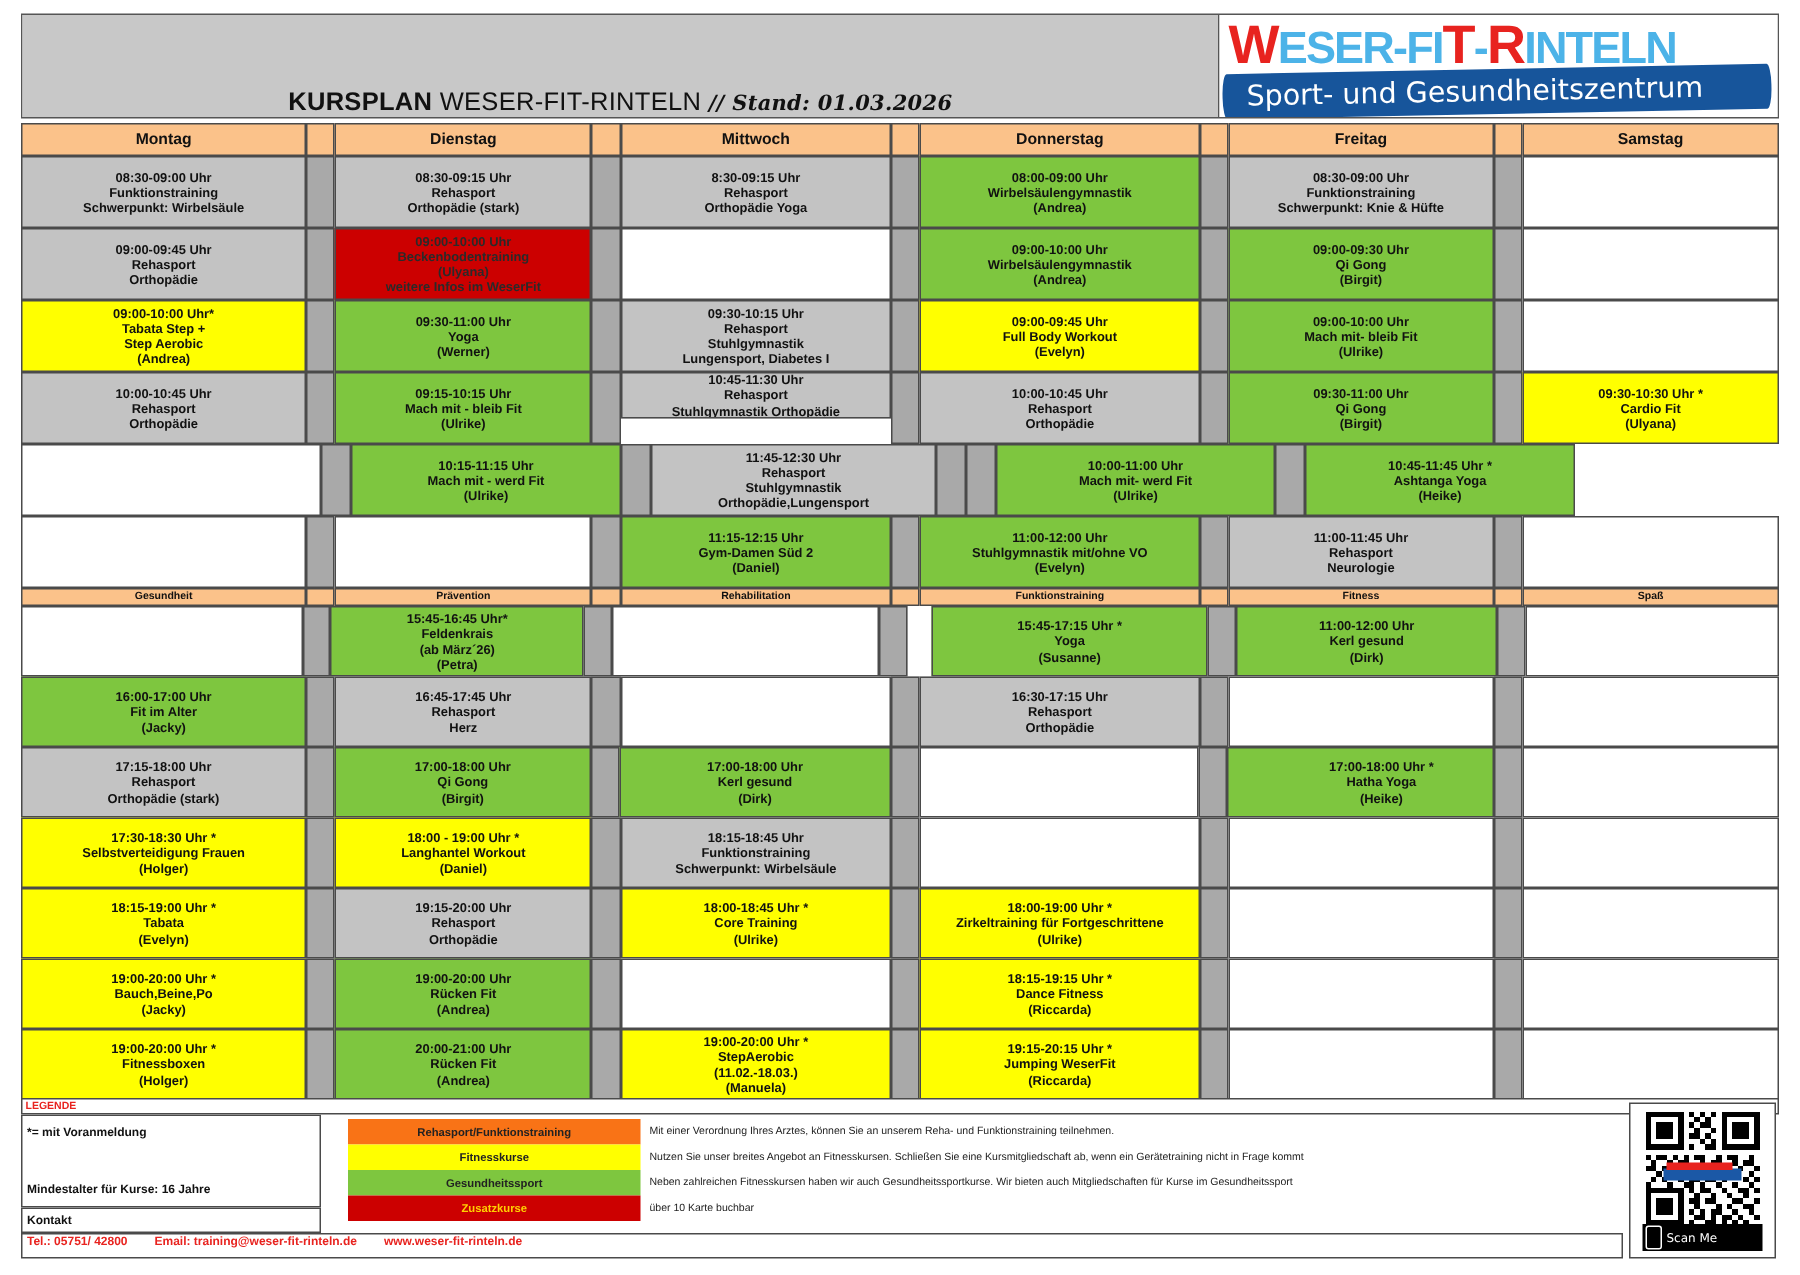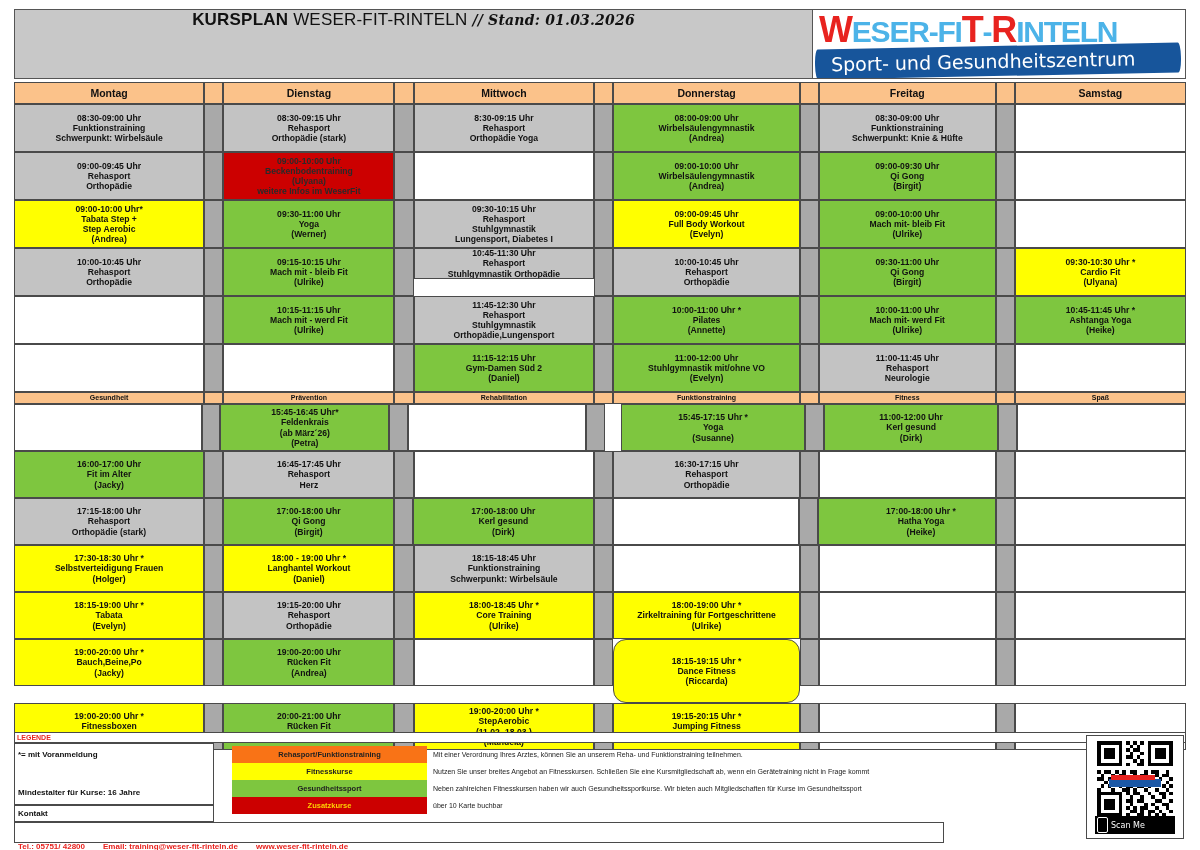--- a/index.html
+++ b/index.html
@@ -12,21 +12,21 @@
     overflow:hidden;
   }
   #sheet{position:relative;width:1200px;height:850px;}
 
   
   .header{
     position:absolute;left:14px;top:9px;width:1172px;height:70px;
     border:1px solid #555;box-sizing:border-box;display:flex;
   }
   .header-title{
-    flex:1;background:#c8c8c8;display:flex;align-items:flex-start;justify-content:center;
+    flex:1;background:#c8c8c8;display:flex;align-items:flex-end;justify-content:center;
     border-right:1px solid #555;
   }
   .title-text{font-size:17px;letter-spacing:.2px;white-space:nowrap;}
   .title-text .k{font-weight:bold;}
   .title-text .n{font-weight:normal;}
   .title-text .stand{font-weight:bold;font-style:italic;font-size:14px;font-family:"DejaVu Serif",serif;}
   .logo{
     width:372px;background:#ffffff;position:relative;overflow:hidden;
   }
   .logo-top{
@@ -88,23 +88,23 @@
     border:1px solid #4a4a4a;box-sizing:border-box;background:#fff;
   }
   .lg-left .l1{position:absolute;left:3px;top:6px;font-size:8px;font-weight:bold;}
   .lg-left .l2{position:absolute;left:3px;top:44px;font-size:8px;font-weight:bold;}
   .lg-kontakt{
     position:absolute;left:0;top:73px;width:200px;height:17px;
     border:1px solid #4a4a4a;box-sizing:border-box;background:#fff;
     font-size:8px;font-weight:bold;padding:3px 0 0 3px;
   }
   .lg-contactline{
-    position:absolute;left:0;top:90px;width:930px;height:17px;
+    position:absolute;left:0;top:90px;width:1068px;height:17px;
     border:1px solid #4a4a4a;box-sizing:border-box;background:#fff;
-    color:#e8231f;font-weight:bold;font-size:8px;padding:19px 0 0 3px;
+    color:#e8231f;font-weight:bold;font-size:8px;padding:0 0 0 3px;
     display:flex;gap:18px;
   }
   .swatch-col{position:absolute;left:218px;top:14px;width:195px;}
   .swatch{
     height:17px;display:flex;align-items:center;justify-content:center;
     font-size:7.5px;font-weight:bold;color:#222;
   }
   .swatch.red{color:#ffcf00;}
   .desc-col{position:absolute;left:413px;top:14px;width:660px;}
   .desc{height:17px;display:flex;align-items:center;font-size:7px;padding-left:6px;color:#222;}
@@ -306,25 +306,20 @@
           <div class="ln">(Ulrike)</div>
         </div>
         <div class="gap g" style="height: 48px;"></div>
         <div class="cell c-mit bg-gray" style="height: 48px;">
           <div class="ln t">11:45-12:30 Uhr</div>
           <div class="ln">Rehasport</div>
           <div class="ln">Stuhlgymnastik</div>
           <div class="ln">Orthopädie,Lungensport</div>
         </div>
         <div class="gap g" style="height: 48px;"></div>
-        <div class="cell c-don bg-green" style="height: 48px;">
-          <div class="ln t">10:00-11:00 Uhr *</div>
-          <div class="ln">Pilates</div>
-          <div class="ln">(Annette)</div>
-        </div>
         <div class="gap g" style="height: 48px;"></div>
         <div class="cell c-fre bg-green" style="height: 48px;">
           <div class="ln t">10:00-11:00 Uhr</div>
           <div class="ln">Mach mit- werd Fit</div>
           <div class="ln">(Ulrike)</div>
         </div>
         <div class="gap g" style="height: 48px;"></div>
         <div class="cell c-sam bg-green" style="height: 48px;">
           <div class="ln t">10:45-11:45 Uhr *</div>
           <div class="ln">Ashtanga Yoga</div>
@@ -511,21 +506,21 @@
         </div>
         <div class="gap g" style="height: 47px;"></div>
         <div class="cell c-die bg-green" style="height: 47px;">
           <div class="ln t">19:00-20:00 Uhr</div>
           <div class="ln">Rücken Fit</div>
           <div class="ln">(Andrea)</div>
         </div>
         <div class="gap g" style="height: 47px;"></div>
         <div class="cell c-mit bg-white" style="height: 47px;"></div>
         <div class="gap g" style="height: 47px;"></div>
-        <div class="cell c-don bg-yellow" style="height: 64px; border-radius: 13px;">
+        <div class="cell c-don bg-yellow" style="height: 47px;">
           <div class="ln t">18:15-19:15 Uhr *</div>
           <div class="ln">Dance Fitness</div>
           <div class="ln">(Riccarda)</div>
         </div>
         <div class="gap g" style="height: 47px;"></div>
         <div class="cell c-fre bg-white" style="height: 47px;"></div>
         <div class="gap g" style="height: 47px;"></div>
         <div class="cell c-sam bg-white" style="height: 47px;"></div>
       </div>
       <div class="row">
@@ -543,21 +538,21 @@
         <div class="gap g" style="height: 47px;"></div>
         <div class="cell c-mit bg-yellow" style="height: 47px;">
           <div class="ln t">19:00-20:00 Uhr *</div>
           <div class="ln">StepAerobic</div>
           <div class="ln">(11.02.-18.03.)</div>
           <div class="ln">(Manuela)</div>
         </div>
         <div class="gap g" style="height: 47px;"></div>
         <div class="cell c-don bg-yellow" style="height: 47px;">
           <div class="ln t">19:15-20:15 Uhr *</div>
-          <div class="ln">Jumping Fitness</div>
+          <div class="ln">Jumping WeserFit</div>
           <div class="ln">(Riccarda)</div>
         </div>
         <div class="gap g" style="height: 47px;"></div>
         <div class="cell c-fre bg-white" style="height: 47px;"></div>
         <div class="gap g" style="height: 47px;"></div>
         <div class="cell c-sam bg-white" style="height: 47px;"></div>
       </div>
     </div>
 
   <div class="legend">

